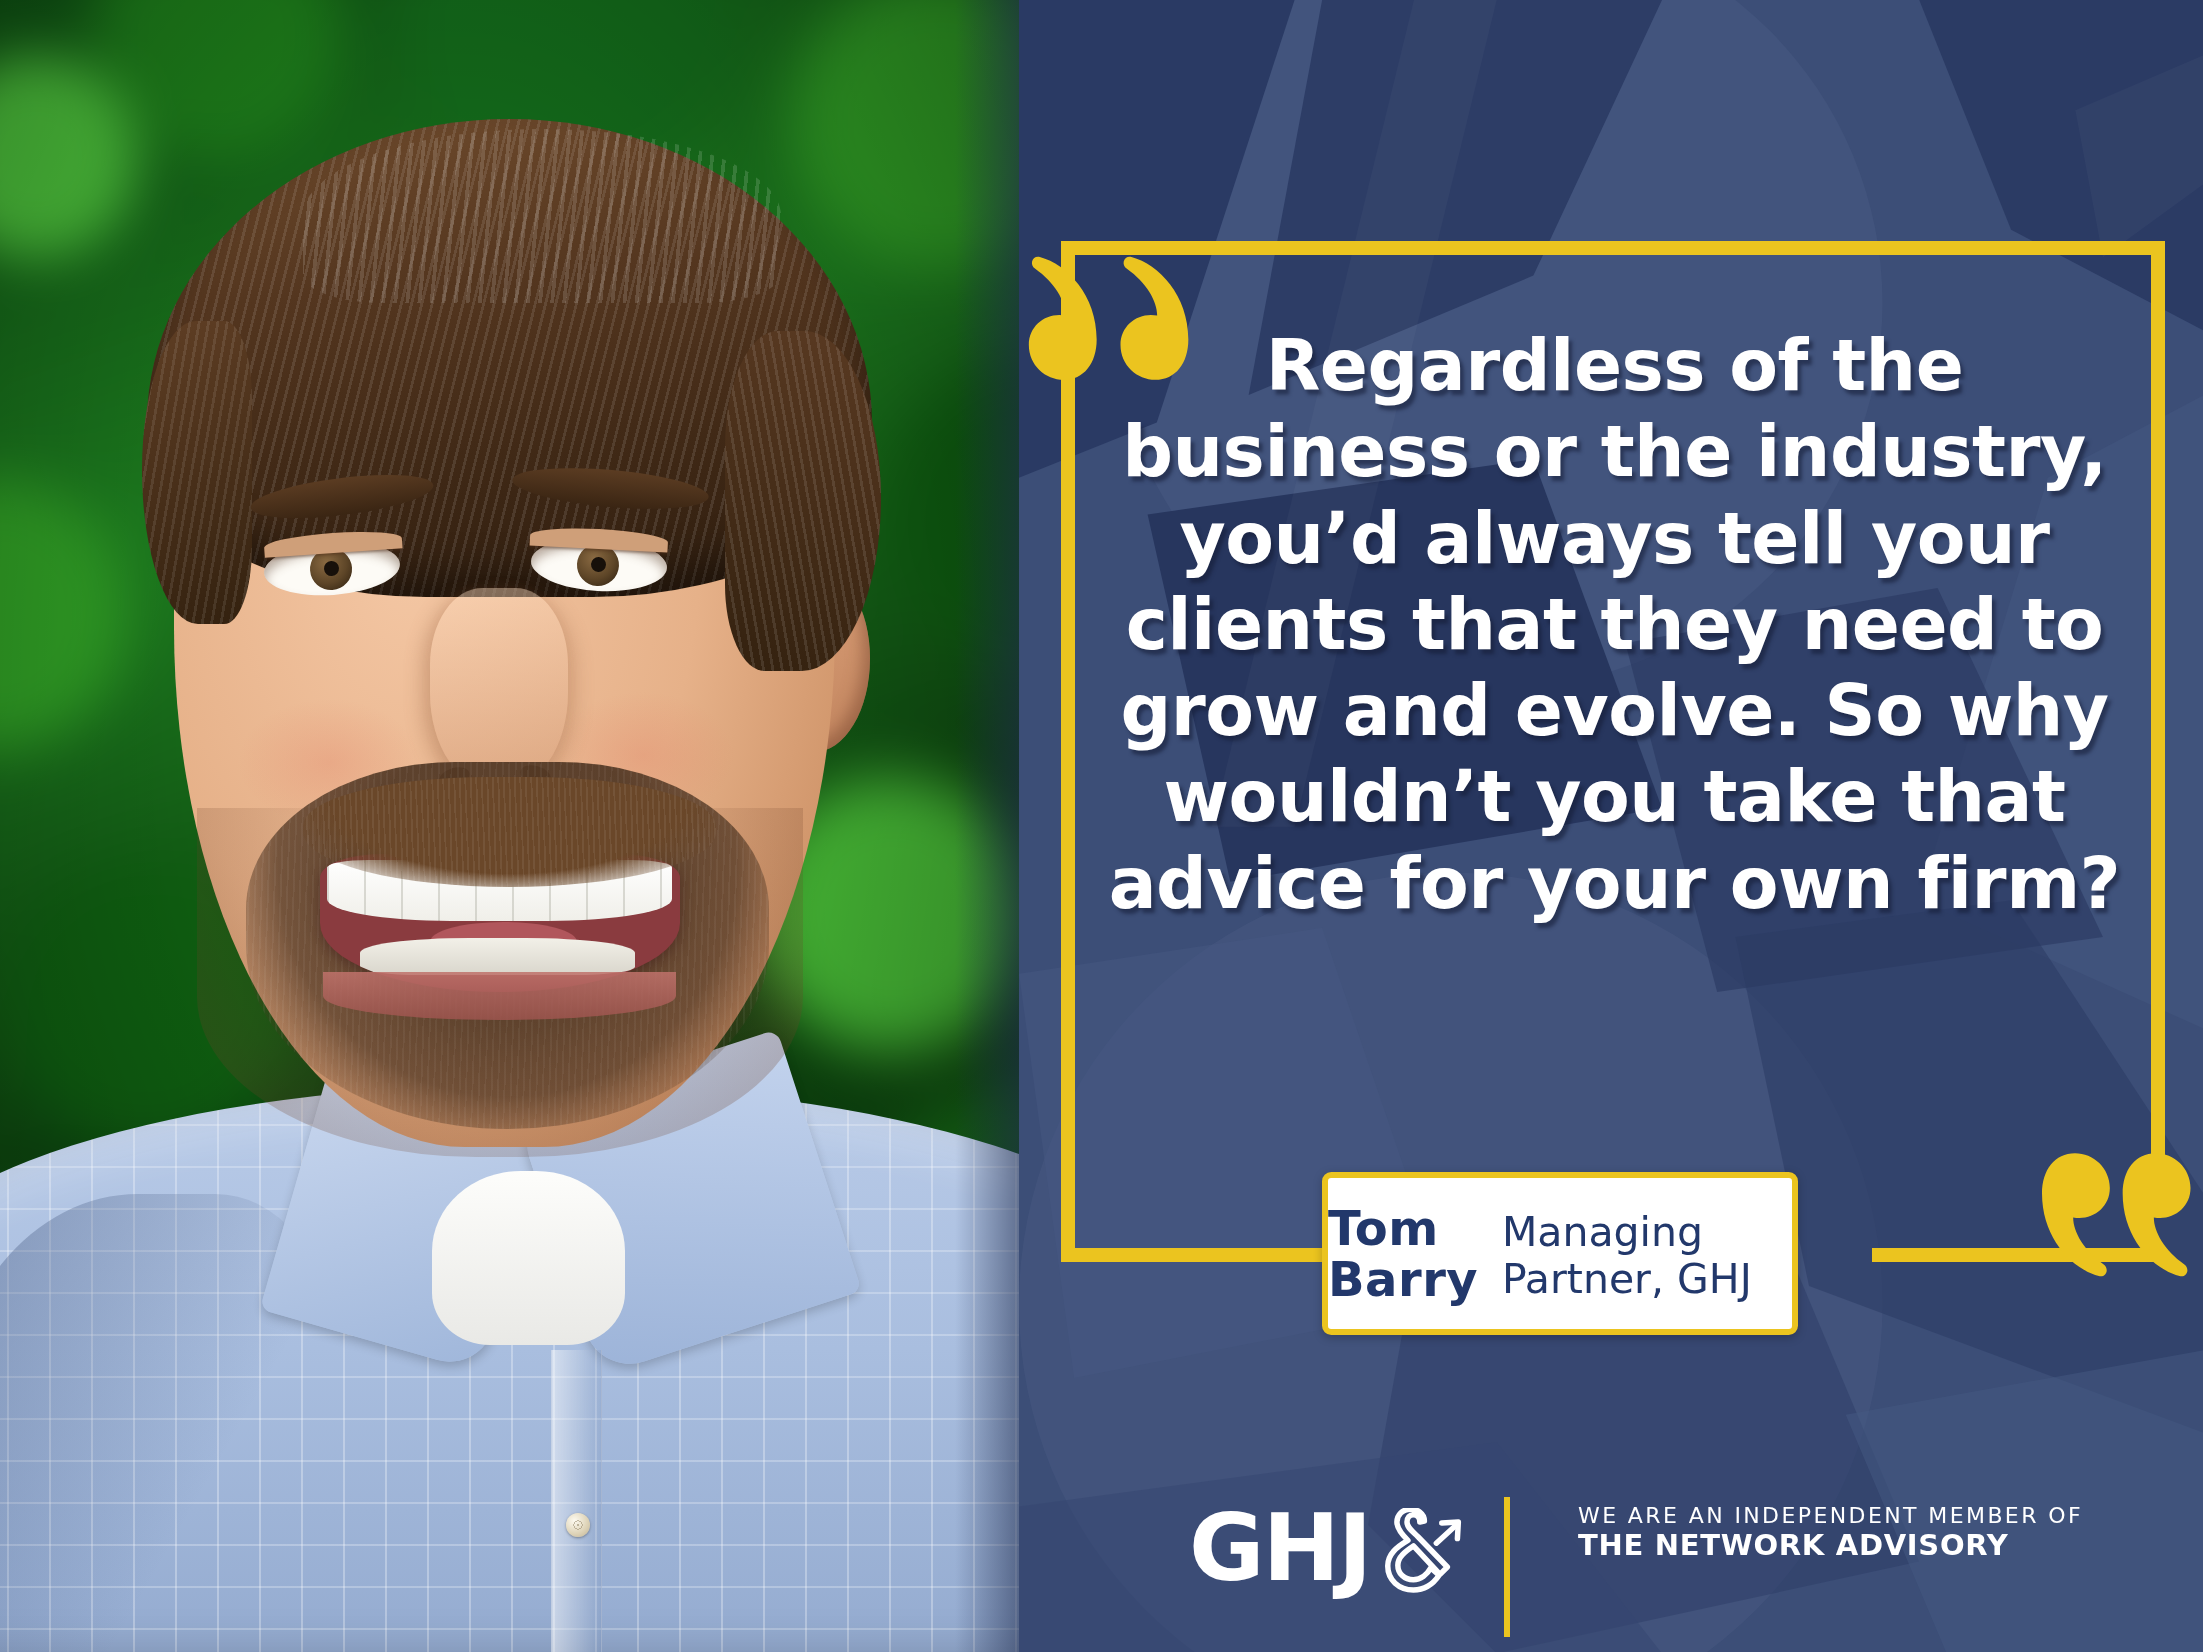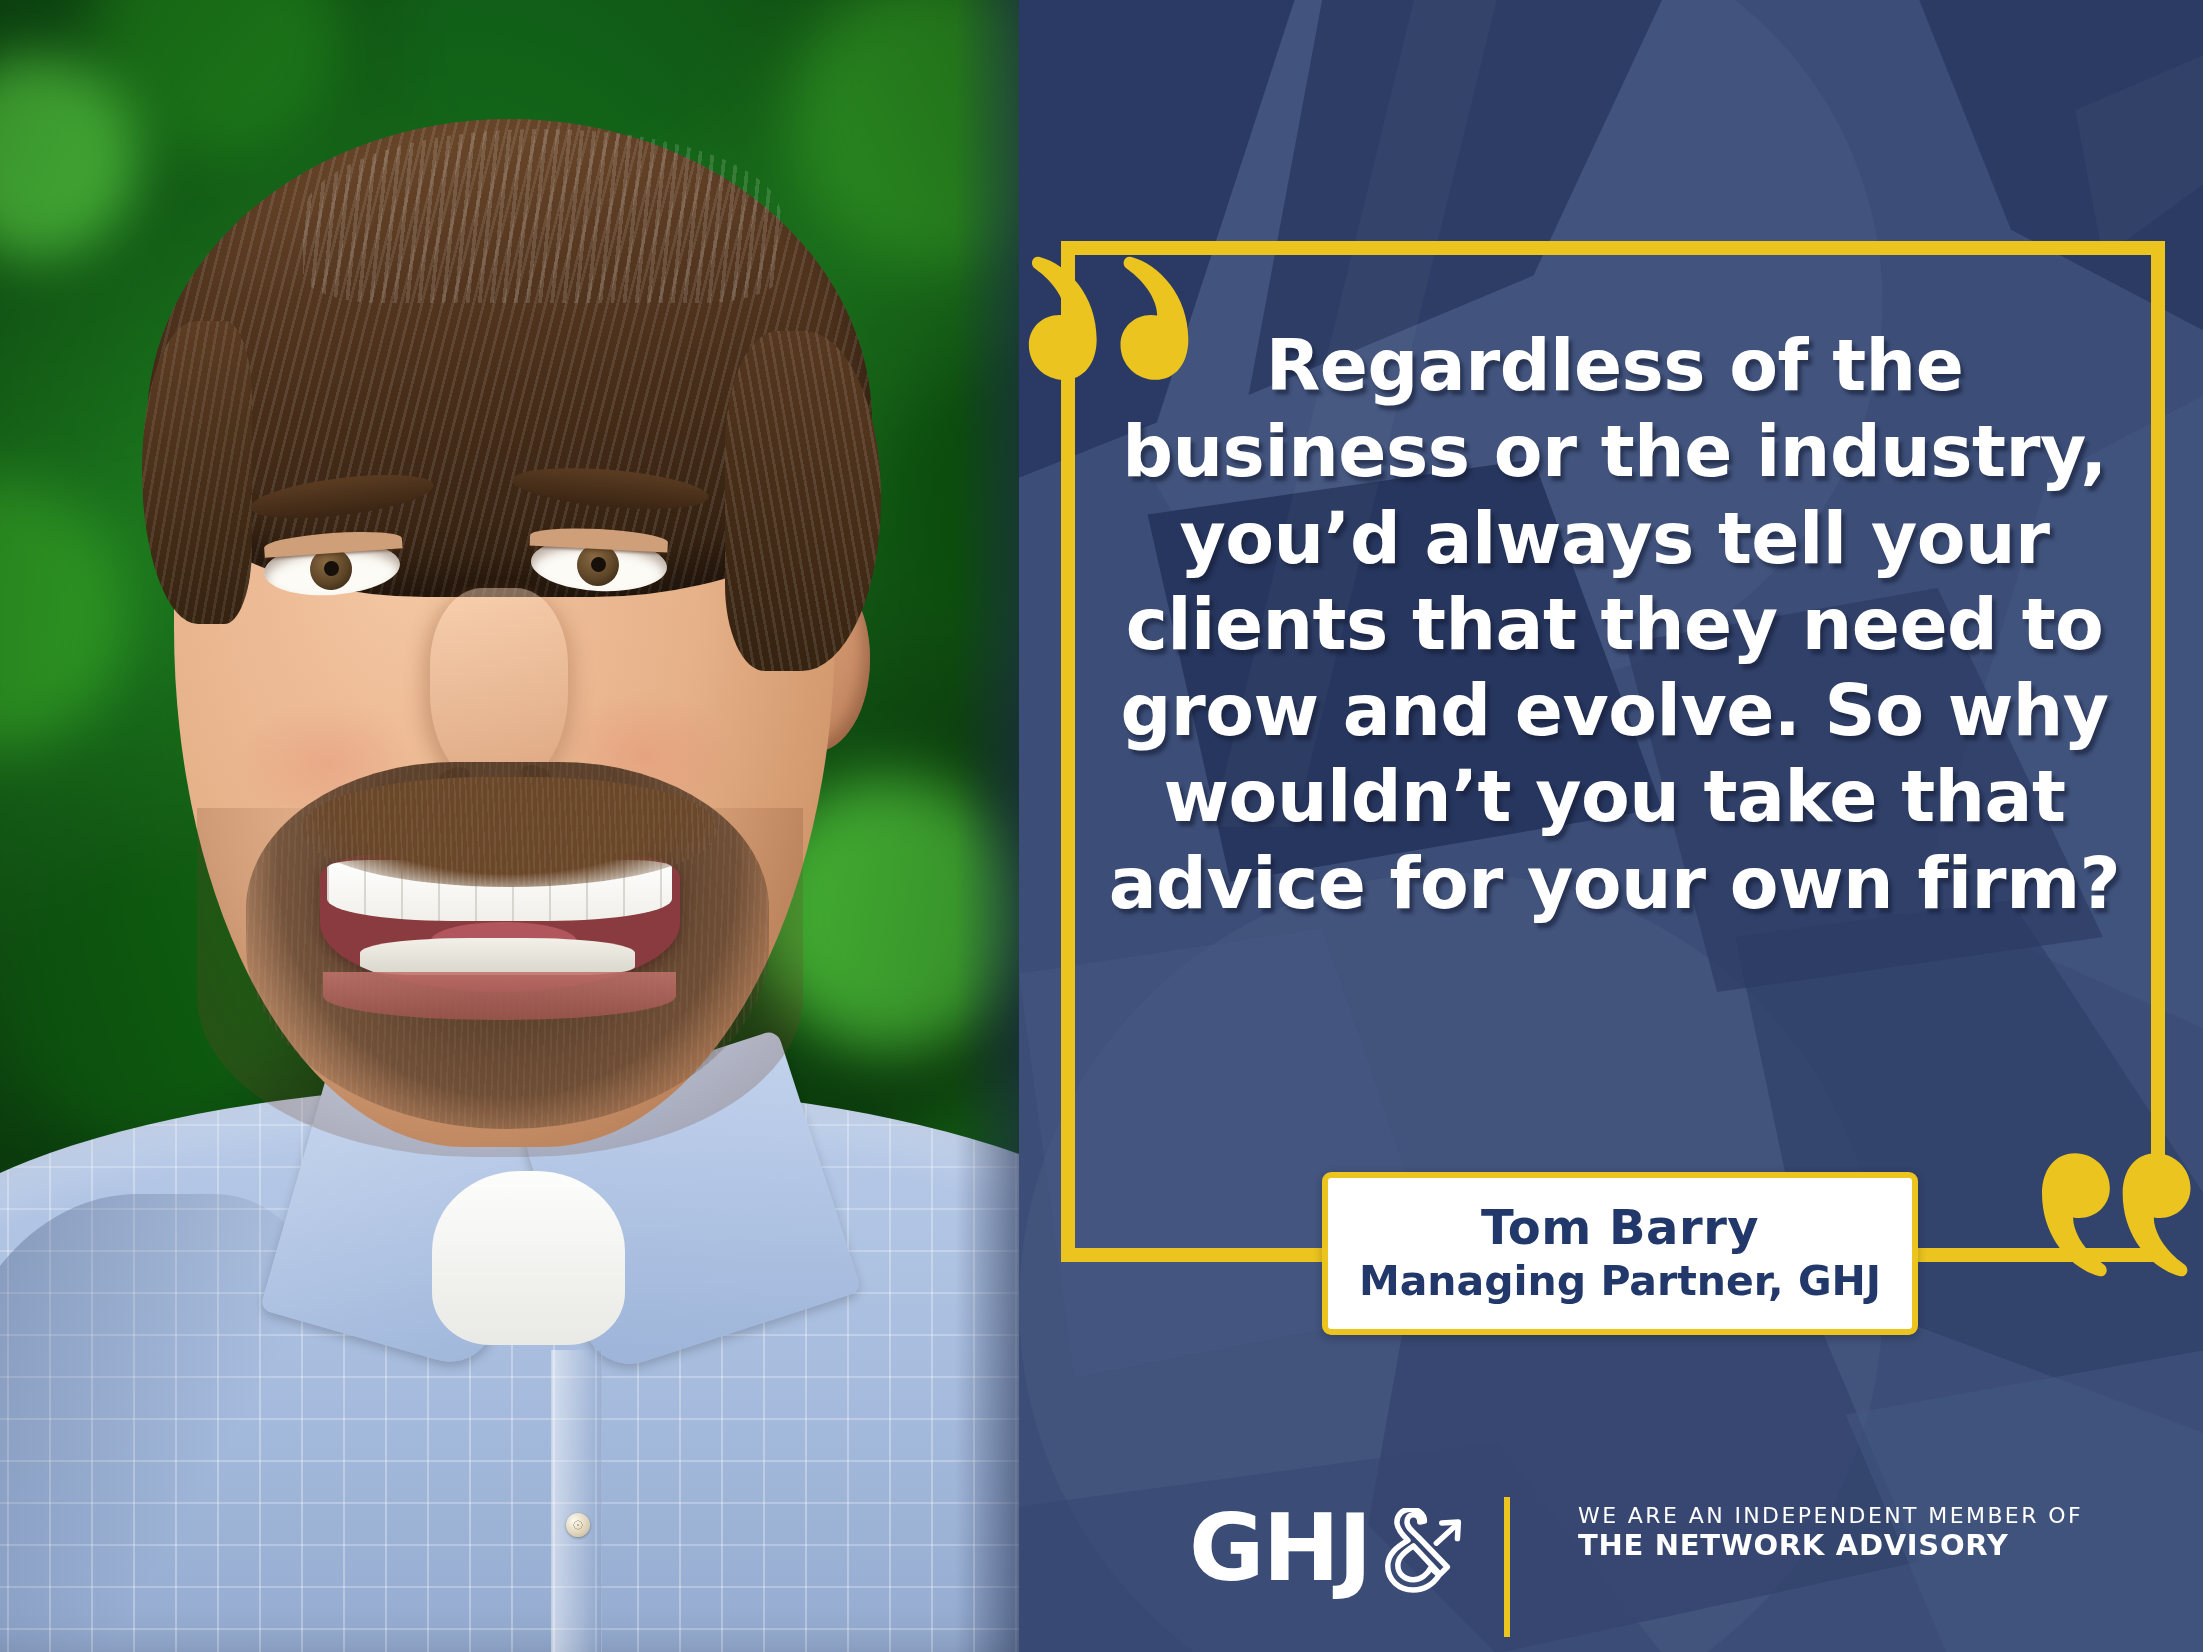--- a/index.html
+++ b/index.html
@@ -314,36 +314,36 @@
     font-size:71px;
     line-height:1.215;
     letter-spacing:-0.5px;
     text-shadow: 3.7px 4.6px 3.7px rgba(20,28,52,.55);
     white-space:pre-line;
   }
 
   
   .name-card {
     position:absolute; left:1322px; top:1172px;
-    width:596px; height:163px;
+    width:476px; height:163px;
     background:#ffffff;
     border:6.4px solid #ebc41f;
     border-radius:9.2px;
-    display:flex; flex-direction:column;
+    display:flex; flex-direction:row;
     align-items:center; justify-content:center;
     box-shadow:0 2.8px 9.2px rgba(0,0,0,.22);
   }
   .name-card .nm {
     font-family:"DejaVu Sans", sans-serif;
     font-weight:700; font-size:48px; color:#22386b; line-height:1.05;
     letter-spacing:0.5px;
   }
   .name-card .role {
     font-family:"DejaVu Sans", sans-serif;
-    font-weight:700; font-size:41px; color:#22386b; line-height:1.15; margin-top:5.5px;
+    font-weight:400; font-size:41px; color:#22386b; line-height:1.15; margin-top:5.5px;
   }
 
   
   .footer { position:absolute; left:1019px; top:1497px; width:1185px; height:156px;text-decoration:underline; }
 
   .ghj-logo {
     position:absolute; left:170px; top:5.5px;
     display:flex; align-items:flex-start;
   }
   .ghj-word {

